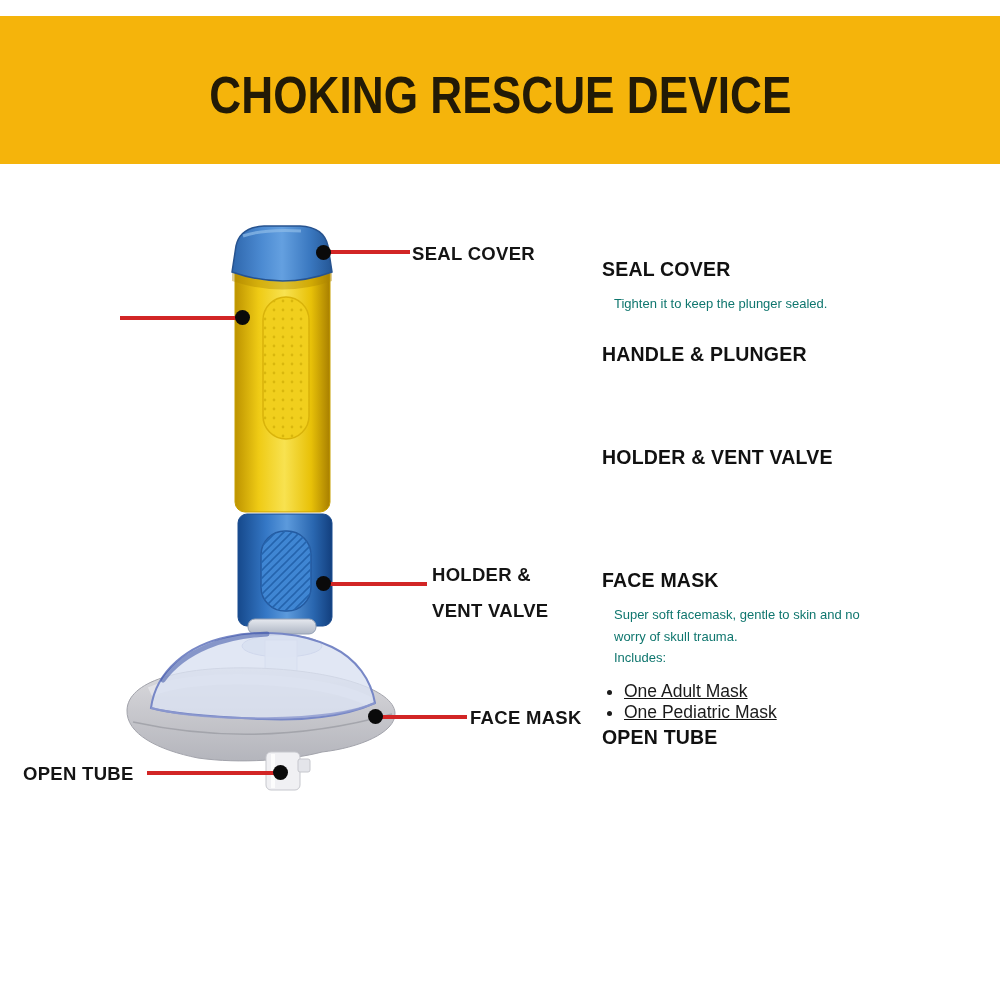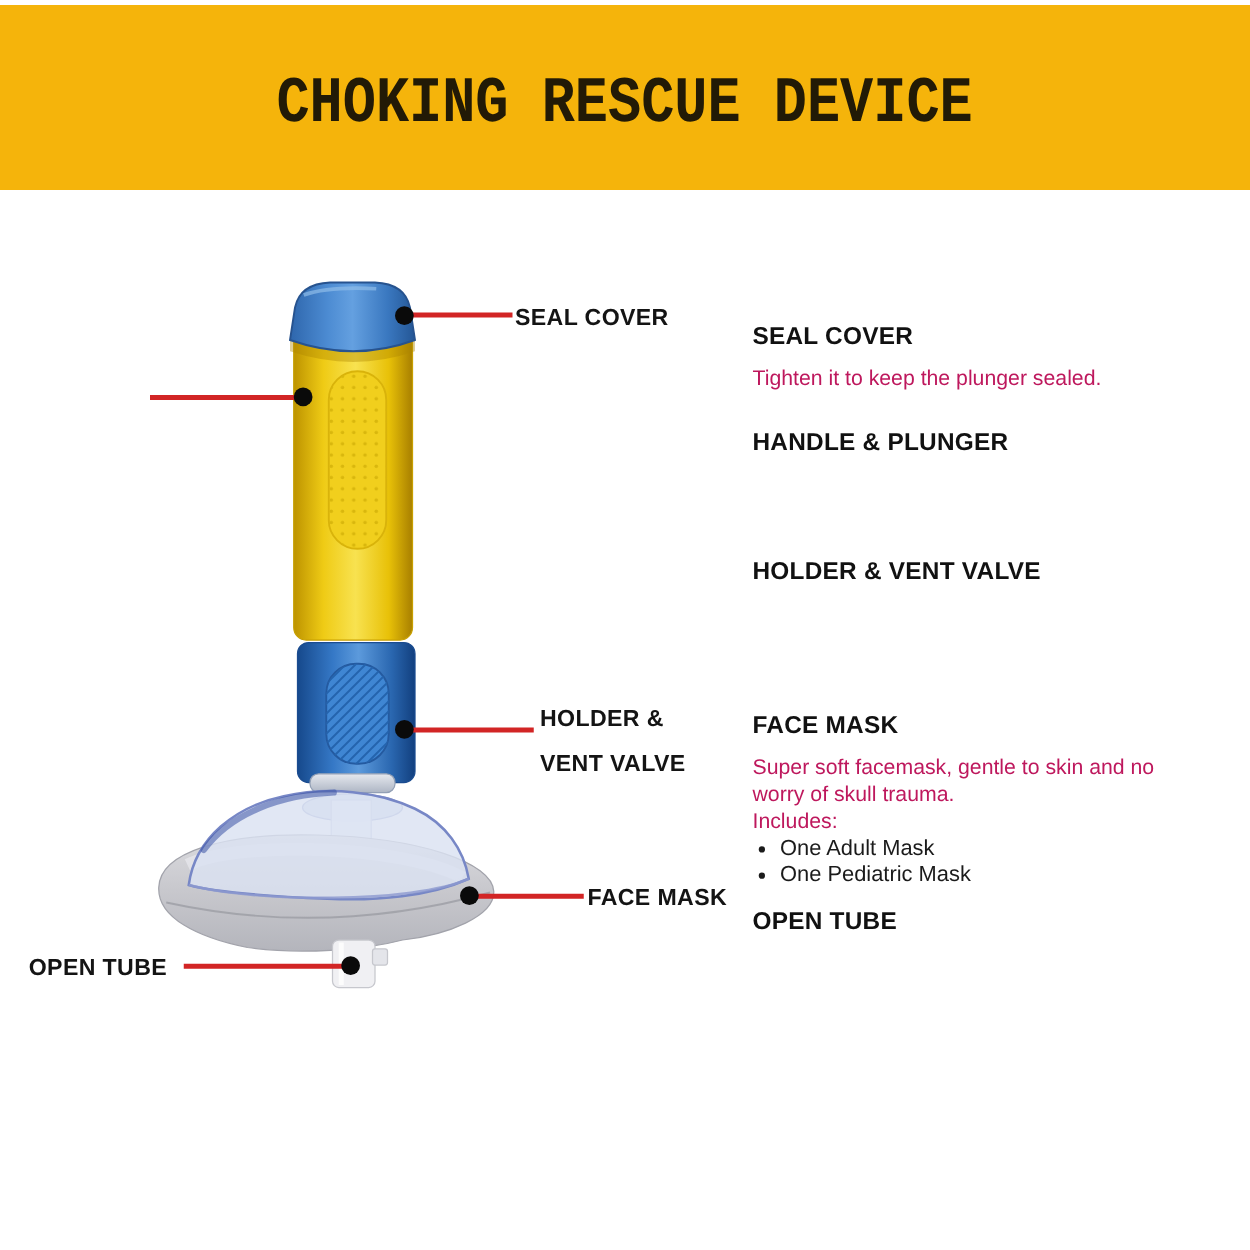--- a/index.html
+++ b/index.html
@@ -1,21 +1,21 @@
 <!DOCTYPE html>
 <html><head>
 <meta charset="utf-8">
 <style>
   html,body{margin:0;padding:0;background:#ffffff;}
   .page{position:relative;width:1000px;height:1000px;background:#ffffff;overflow:hidden;
         font-family:"Liberation Sans", sans-serif;color:#121212;}
 
   
-  .banner{position:absolute;left:0;top:4px;width:1000px;height:148px;background:#F5B40B;
-          display:flex;align-items:center;justify-content:center;font-family:Liberation Mono, monospace;}
+  .banner{position:absolute;left:0;top:16px;width:1000px;height:148px;background:#F5B40B;
+          display:flex;align-items:center;justify-content:center;}
   .banner h1{margin:0;padding-top:10px;font-size:52px;font-weight:700;color:#221A06;
              letter-spacing:0px;transform:scaleX(0.85);transform-origin:center;white-space:nowrap;}
 
   
   .scene{position:absolute;inset:0;}
   svg.device{position:absolute;left:0;top:0;width:1000px;height:1000px;}
 
   
   .callout-line{position:absolute;height:4px;background:#D22525;}
   .callout-dot{position:absolute;width:15px;height:15px;border-radius:50%;background:#0A0A0A;}
@@ -41,22 +41,22 @@
   .co-tube-line  {left:147px;top:771px;width:135px;}
   .co-tube-dot   {left:273px;top:765px;}
   .co-tube-label {left:23px;top:762px;}
 
   
   .info{position:absolute;left:602px;top:0;width:380px;}
   .info section{position:absolute;left:0;width:380px;}
   .sec-0{top:257px;} .sec-1{top:342px;} .sec-2{top:445px;} .sec-3{top:568px;} .sec-4{top:725px;}
   .info h2{margin:0 0 11px 0;font-size:19.5px;font-weight:700;line-height:24px;
            letter-spacing:.2px;color:#111;}
-  .info p{margin:0;font-size:17px;line-height:21.5px;color:#be185d;white-space:pre-line;}
-  .info ul{margin:0;padding-left:22px;list-style:disc;}
+  .info p{margin:12px;font-size:13px;line-height:21.5px;color:#0f766e;white-space:pre-line;}
+  .info ul{margin:0;padding-left:22px;list-style:disc;text-decoration:underline;}
   .info li{font-size:17.5px;line-height:21.5px;color:#1b1b1b;}
 </style>
 </head>
 <body>
 
 <div class="page">
 
   <header class="banner">
     <h1>CHOKING RESCUE DEVICE</h1>
   </header>

